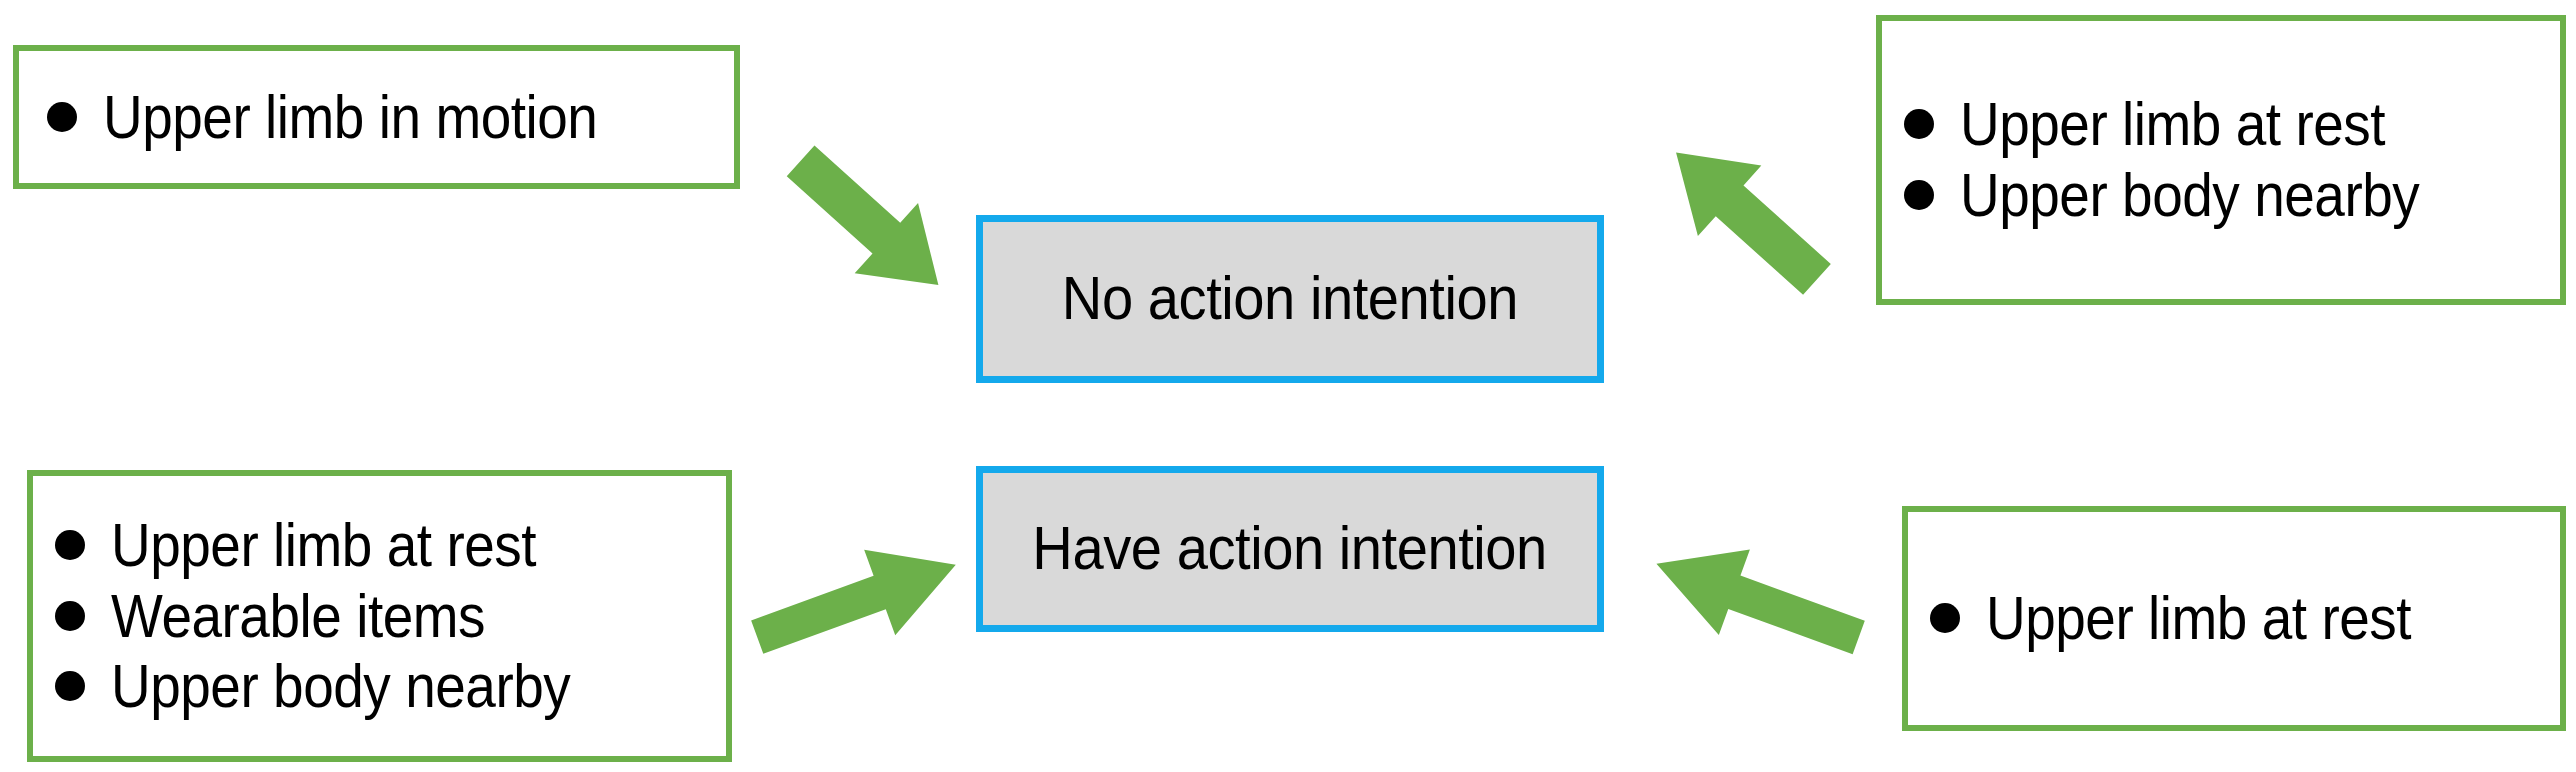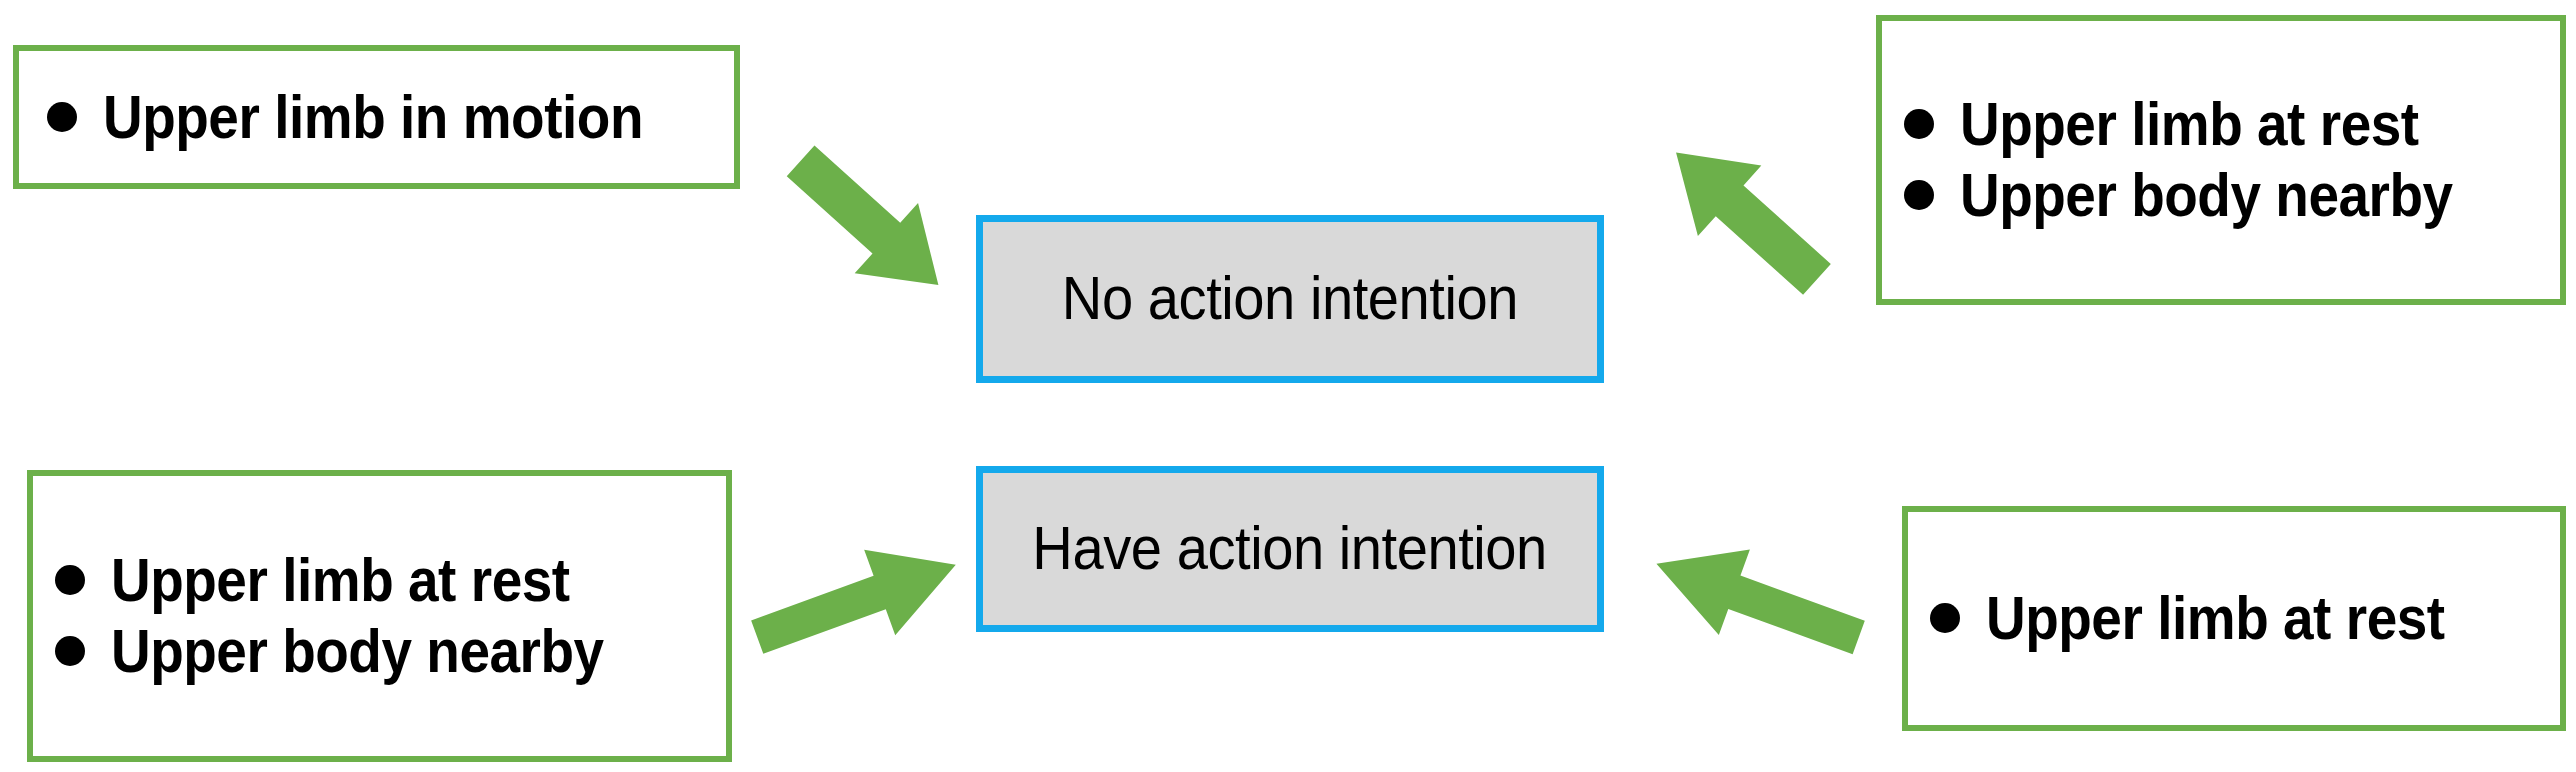--- a/index.html
+++ b/index.html
@@ -13,21 +13,20 @@
   }
   
   .cond-box{
     position:absolute;
     background:#ffffff;
     border:6px solid var(--green,#6cb04a);
     box-sizing:border-box;
     display:flex;
     flex-direction:column;
     justify-content:center;
-    font-weight:bold;
   }
   .bullet-row{
     display:flex;
     align-items:baseline;
     white-space:nowrap;
   }
   .bullet-dot{
     display:inline-block;
     width:30px;
     height:30px;
@@ -94,20 +93,24 @@
     </div>
   </div>
 
   <div class="cond-box" style="left:27px; top:470px; width:705px; height:292px; padding:0 0 0 22px;">
     <div class="bullet-row">
       <span class="bullet-dot"></span>
       <span class="bullet-text" style="margin-left:26px;">Upper limb at rest</span>
     </div>
     <div class="bullet-row">
       <span class="bullet-dot"></span>
+      <span class="bullet-text" style="margin-left:26px;">Wearable items</span>
+    </div>
+    <div class="bullet-row">
+      <span class="bullet-dot"></span>
       <span class="bullet-text" style="margin-left:26px;">Upper body nearby</span>
     </div>
   </div>
 
   <div class="cond-box" style="left:1902px; top:506px; width:664px; height:225px; padding:0 0 0 22px;">
     <div class="bullet-row">
       <span class="bullet-dot"></span>
       <span class="bullet-text" style="margin-left:26px;">Upper limb at rest</span>
     </div>
   </div>

